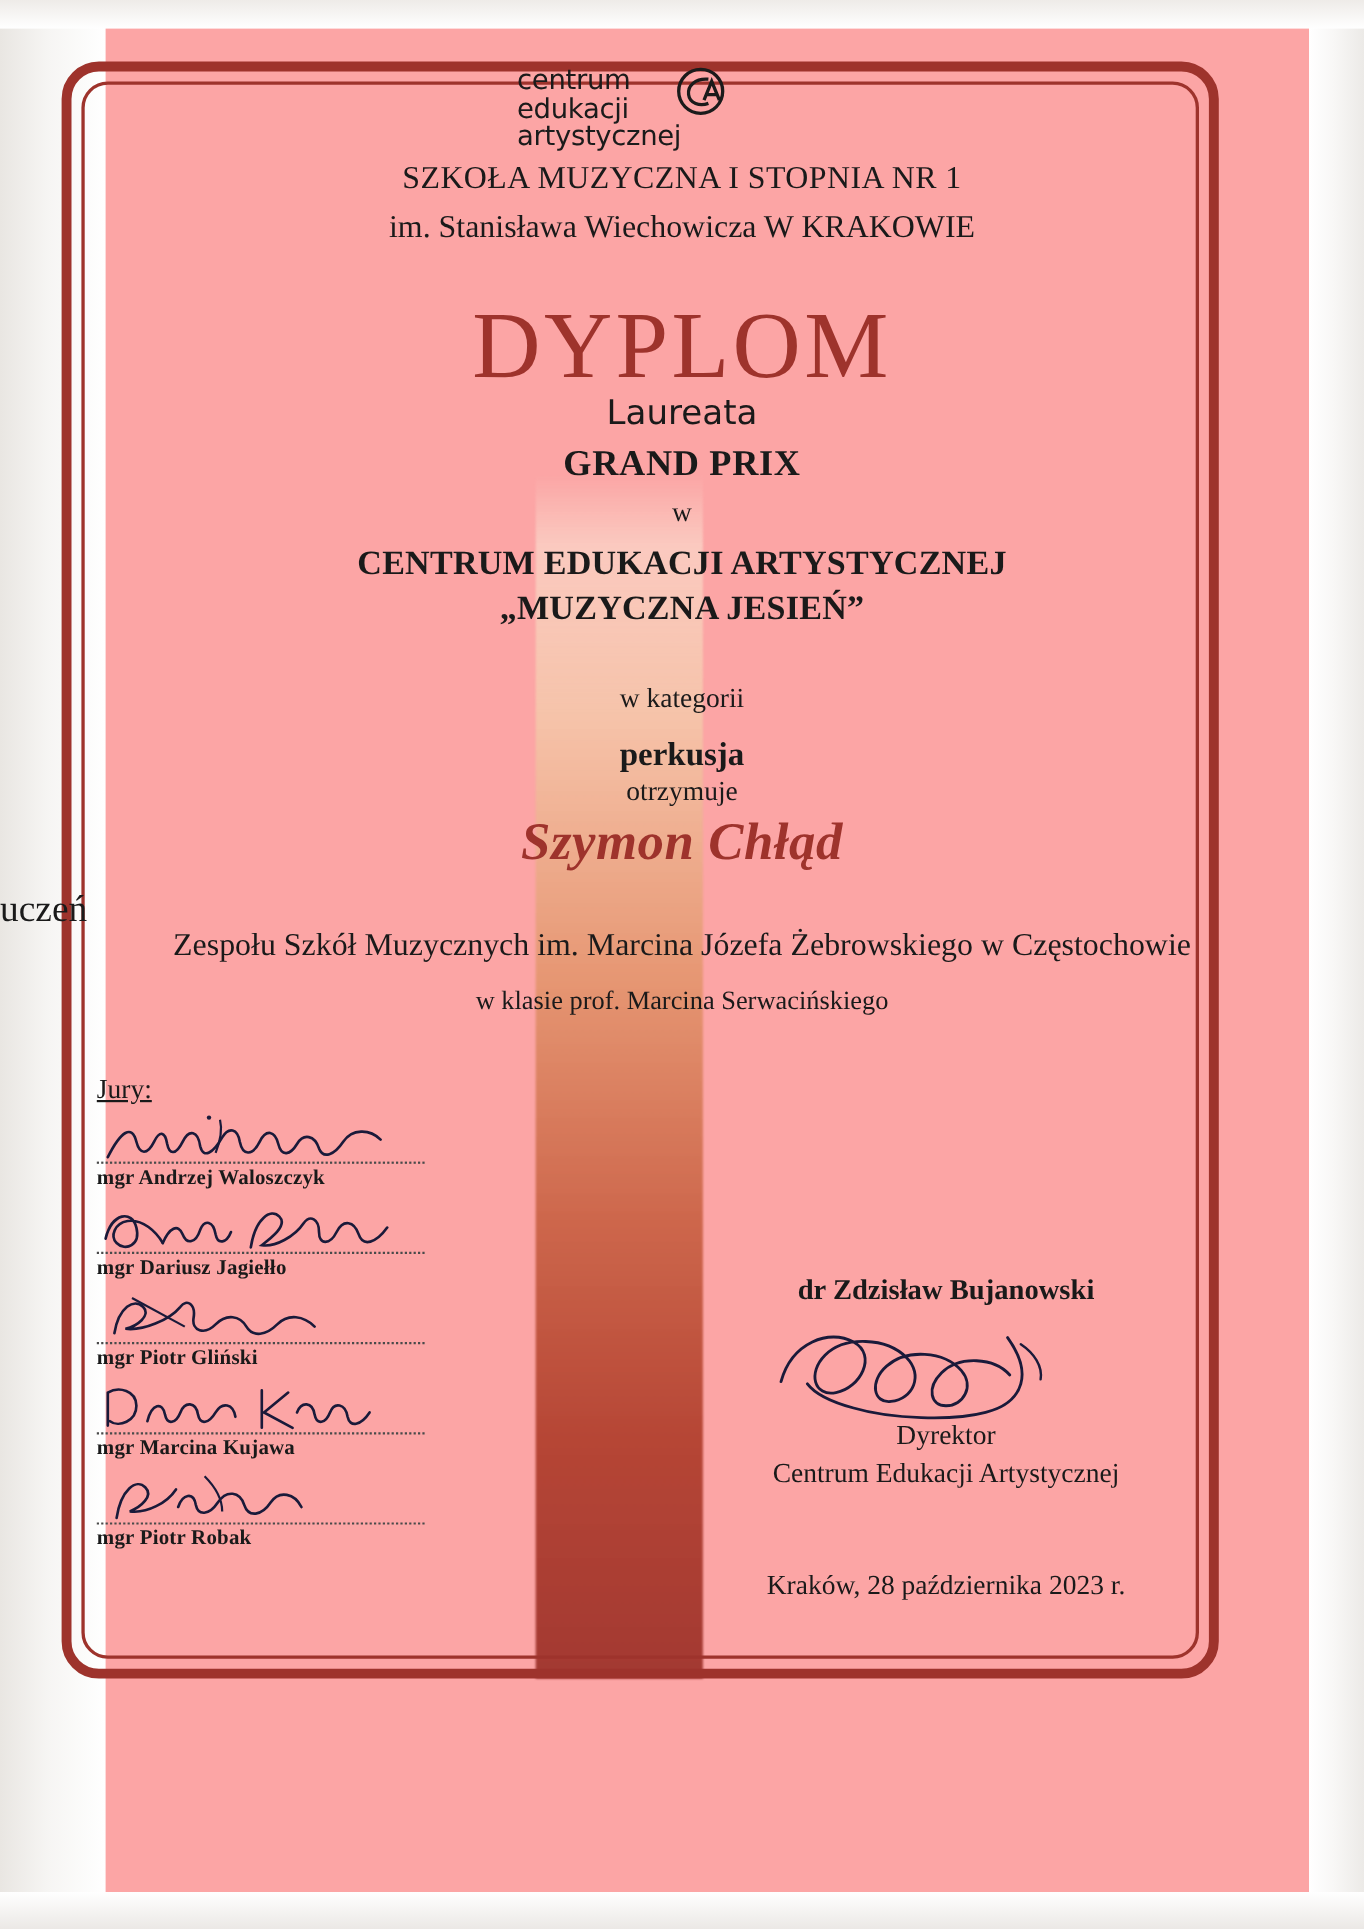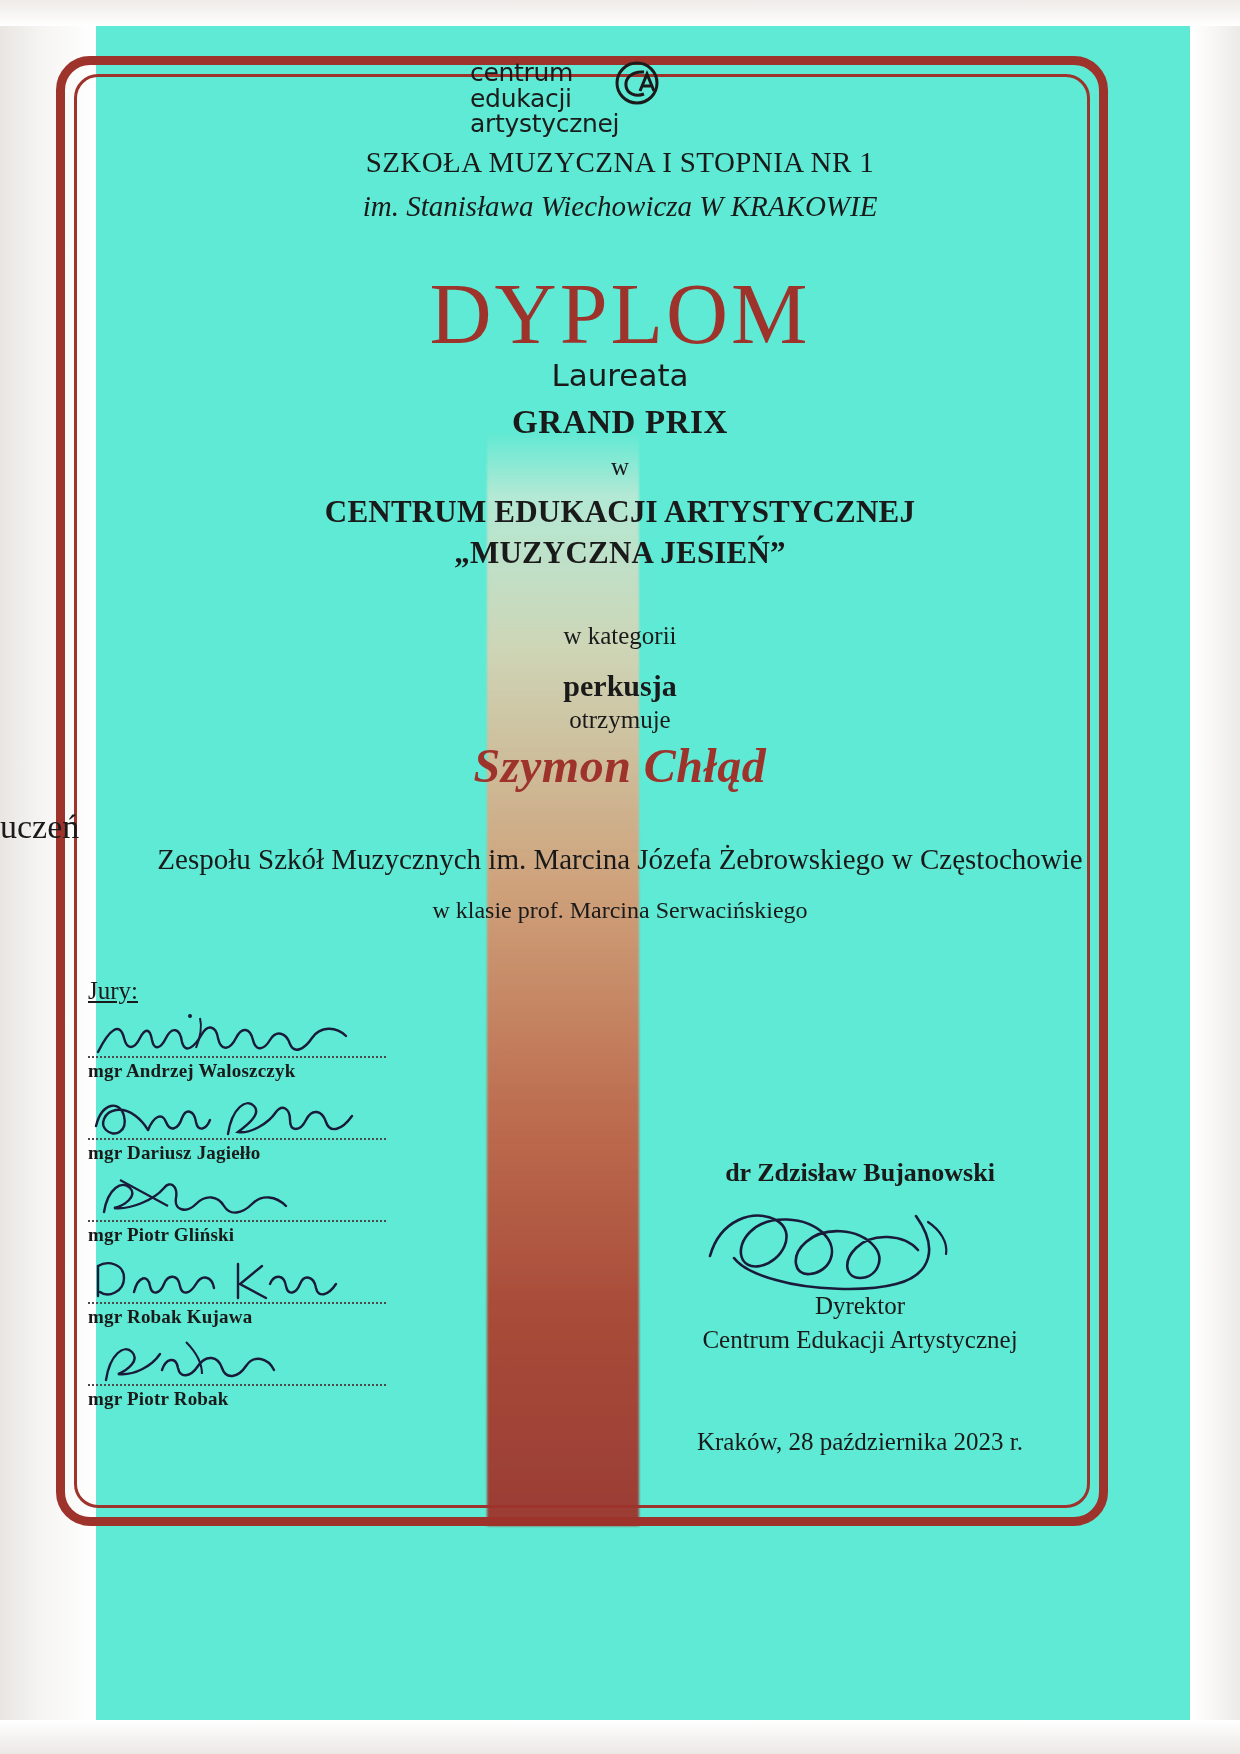--- a/index.html
+++ b/index.html
@@ -15,21 +15,21 @@
     position: relative;
     overflow: hidden;
   }
 
   
   .page {
     position: absolute;
     left: 0; top: 0;
     width: 1240px;
     height: 1754px;
-    background: #5eead4;
+    background: #fca5a5;
   }
 
   
   .paper-edge-left {
     position: absolute;
     left: 0; top: 0;
     width: 96px; height: 1754px;
     background: linear-gradient(to right, #e9e6e2 0%, #f6f5f3 45%, #ffffff 100%);
   }
   .paper-edge-right {
@@ -126,21 +126,20 @@
     color: #1a1a1a;
   }
   .school-line1 {
     top: 146px;
     font-size: 29px;
     letter-spacing: 0.4px;
   }
   .school-line2 {
     top: 190px;
     font-size: 29px;
-    font-style: italic;
   }
 
   .dyplom {
     position: absolute;
     top: 244px;
     width: 1240px;
     text-align: center;
     font-family: "Liberation Serif", serif;
     font-size: 86px;
     color: #9e332c;
@@ -425,21 +424,21 @@
       <div class="jury-item">
         <span class="sig">
           <svg width="300" height="56" viewBox="0 0 300 56">
             <path d="M8 12 L8 42 M8 12 C18 6, 34 10, 34 24 C34 38, 18 44, 10 38" fill="none" stroke="#1a1a3a" stroke-width="2.4" stroke-linecap="round"></path>
             <path d="M44 38 C48 22, 58 20, 60 32 C62 42, 70 40, 74 30 C78 20, 88 20, 90 32 C92 42, 100 40, 106 30 C112 20, 122 22, 124 34" fill="none" stroke="#1a1a3a" stroke-width="2.4" stroke-linecap="round"></path>
             <path d="M148 10 L148 44 M172 12 L150 30 L176 44" fill="none" stroke="#1a1a3a" stroke-width="2.4" stroke-linecap="round"></path>
             <path d="M180 30 C184 20, 194 20, 196 32 C198 42, 206 40, 210 30 C214 20, 224 22, 226 34 C228 44, 238 42, 246 30" fill="none" stroke="#1a1a3a" stroke-width="2.4" stroke-linecap="round"></path>
           </svg>
         </span>
         <div class="jury-line"></div>
-        <div class="jury-name">mgr Robak Kujawa</div>
+        <div class="jury-name">mgr Marcina Kujawa</div>
       </div>
 
       <div class="jury-item">
         <span class="sig">
           <svg width="300" height="56" viewBox="0 0 300 56">
             <path d="M16 44 C20 18, 34 8, 42 16 C50 24, 38 34, 28 38 C44 40, 62 30, 70 18" fill="none" stroke="#1a1a3a" stroke-width="2.4" stroke-linecap="round"></path>
             <path d="M72 34 C76 22, 86 20, 88 32 C90 42, 100 42, 108 30 C116 18, 128 20, 132 32 C136 44, 148 42, 156 30 C164 18, 178 22, 184 34" fill="none" stroke="#1a1a3a" stroke-width="2.4" stroke-linecap="round"></path>
             <path d="M96 6 C104 14, 112 26, 112 38" fill="none" stroke="#1a1a3a" stroke-width="2"></path>
           </svg>
         </span>

